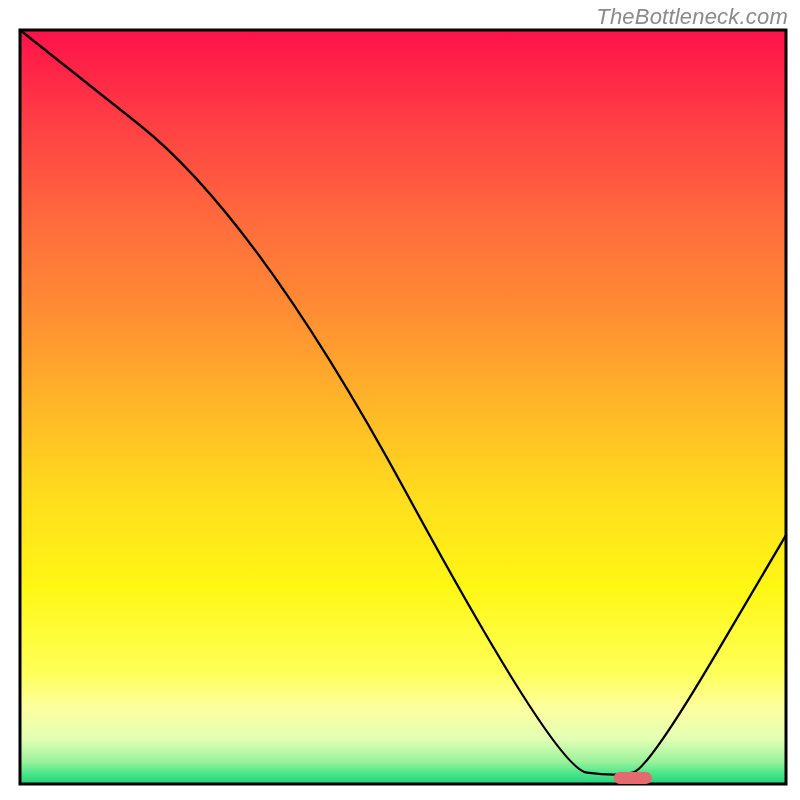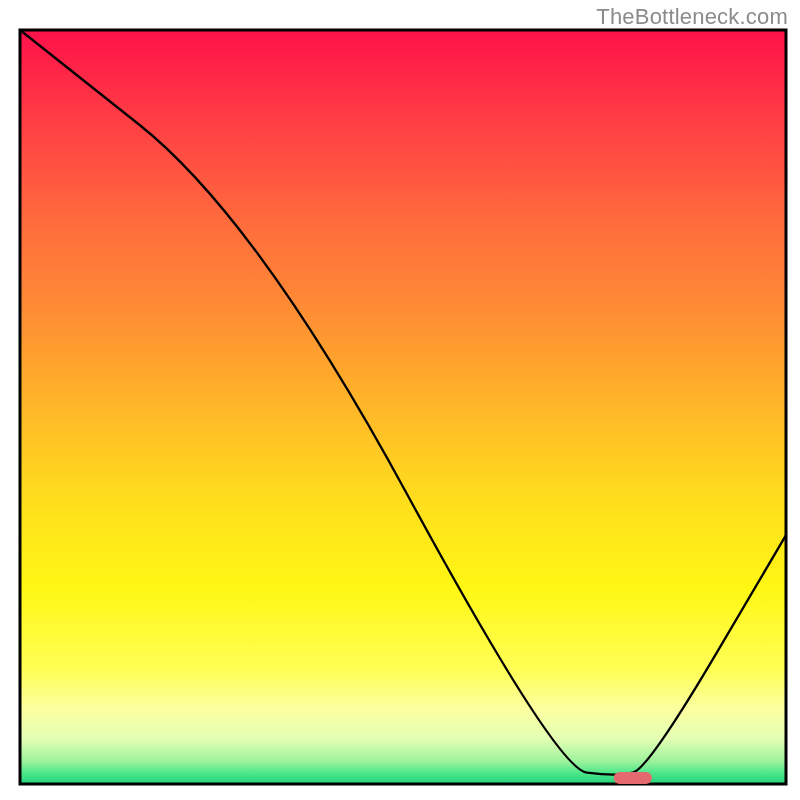--- a/index.html
+++ b/index.html
@@ -7,20 +7,21 @@
     padding: 0;
     width: 800px;
     height: 800px;
     background: #ffffff;
     font-family: Arial, Helvetica, sans-serif;
   }
   .stage {
     position: relative;
     width: 800px;
     height: 732px;
+    font-style: italic;
   }
   .watermark {
     position: absolute;
     top: 4px;
     right: 12px;
     color: #8b8b8b;
     font-size: 22px;
     font-weight: 500;
     letter-spacing: 0.2px;
   }

